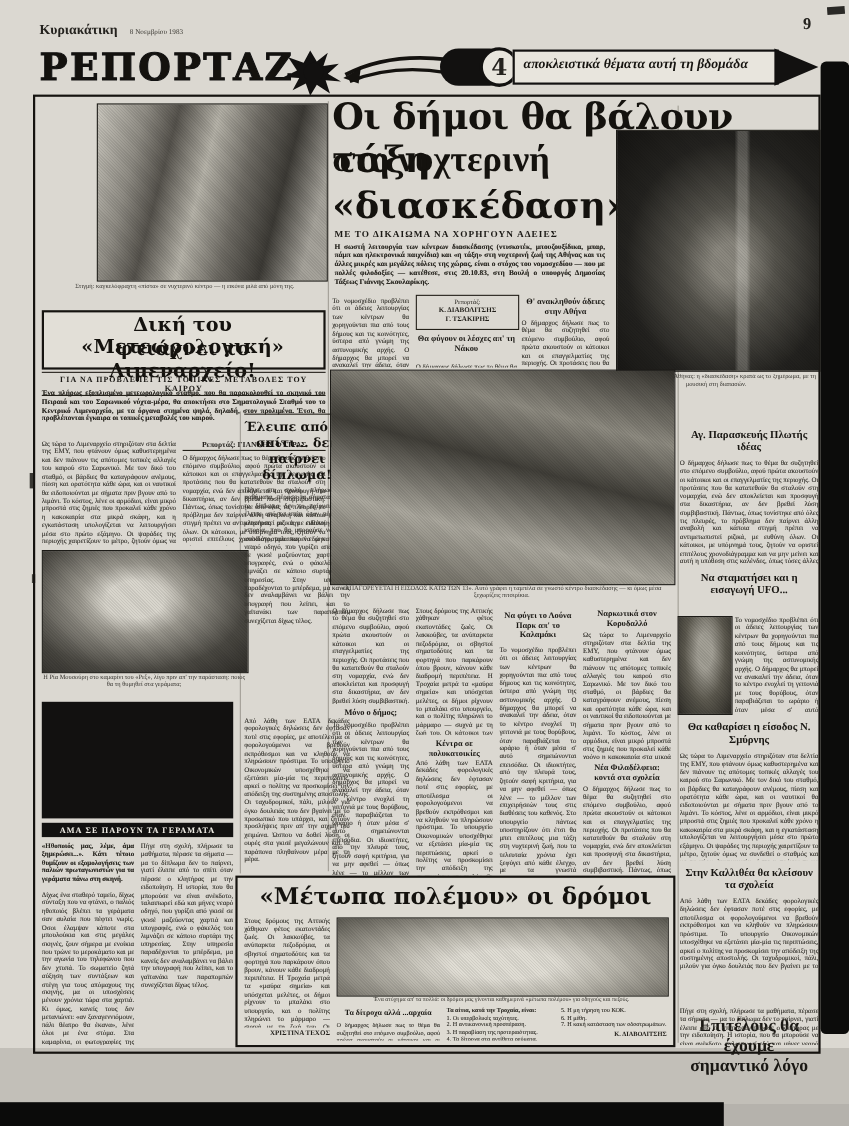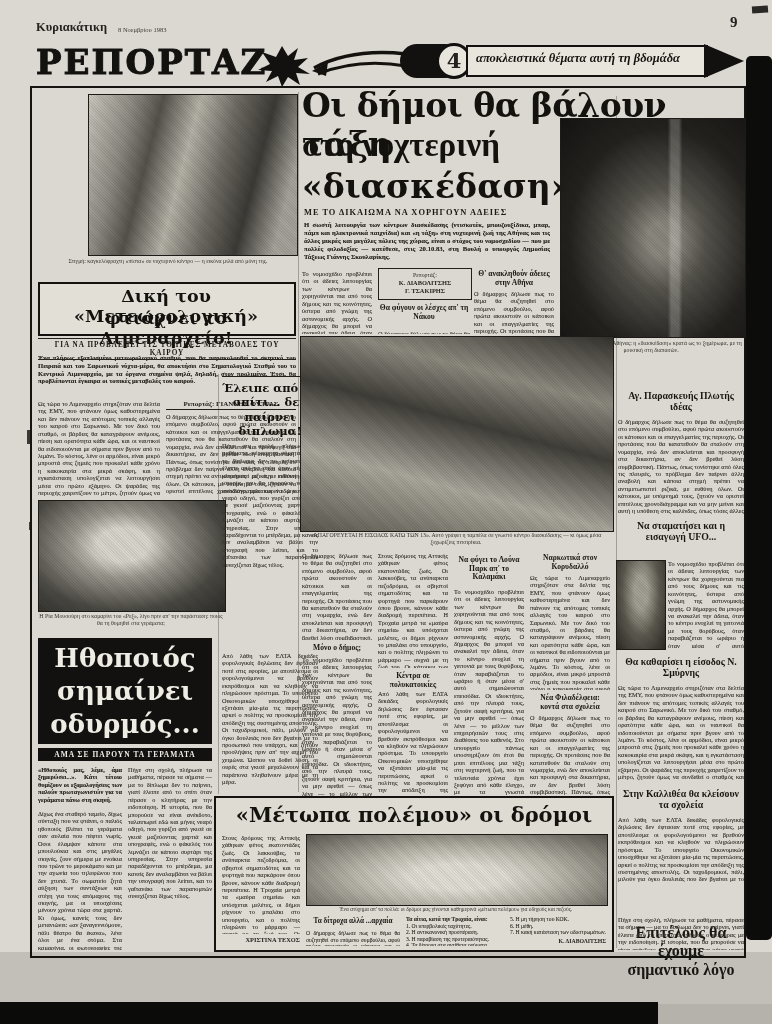--- a/index.html
+++ b/index.html
@@ -76,21 +76,20 @@
     <span>Ρεπορτάζ:</span>
     <span>ΓΙΑΝΝΗΣ ΦΥΤΡΑΣ</span>
   </div>
   <div class="abs body-text" style="left:166px;top:413px;width:130px;height:83px;">Ο δήμαρχος δήλωσε πως το θέμα θα συζητηθεί στο επόμενο συμβούλιο, αφού πρώτα ακουστούν οι κάτοικοι και οι επαγγελματίες της περιοχής. Οι προτάσεις που θα κατατεθούν θα σταλούν στη νομαρχία, ενώ δεν αποκλείεται και προσφυγή στα δικαστήρια, αν δεν βρεθεί λύση συμβιβαστική. Πάντως, όπως τονίστηκε από όλες τις πλευρές, το πρόβλημα δεν παίρνει άλλη αναβολή και κάποια στιγμή πρέπει να αντιμετωπιστεί ριζικά, με ευθύνη όλων. Οι κάτοικοι, με υπόμνημά τους, ζητούν να οριστεί επιτέλους χρονοδιάγραμμα και να μην μείνει και αυτή η υπόθεση στις καλένδες, όπως τόσες άλλες που ταλαιπωρούν τη γειτονιά εδώ και χρόνια.</div>
 
   <div class="abs photo" style="left:38px;top:500px;width:186px;height:110px;
               background:radial-gradient(ellipse at 45% 40%,#d8d5cc 0 18%,#9a978e 35%,#4a4842 70%,#2e2c28 100%);"></div>
   <div class="abs caption" style="left:38px;top:613px;width:186px;height:21px;">Η Ρία Μουσούρη στο καμαρίνι του «Ρεξ», λίγο πριν απ' την παράσταση: ποιος θα τη θυμηθεί στα γεράματα;</div>
 
   <div class="abs" style="left:38px;top:638px;width:174px;height:106px;background:#121110;"></div>
-  <div class="abs headline" style="left:40px;top:642px;width:170px;height:100px;font-size:26px;line-height:1.26;text-align:center;color:#efece4;">Ηθοποιός σημαίνει οδυρμός...</div>
   <div class="abs kickbar" style="left:38px;top:748px;width:174px;height:13px;background:#121110;color:#efece4;font-size:7.5px;line-height:13px;">ΑΜΑ ΣΕ ΠΑΡΟΥΝ ΤΑ ΓΕΡΑΜΑΤΑ</div>
   <div class="abs body-text bold" style="left:38px;top:766px;width:84px;height:42px;">«Ηθοποιός μας, λέμε, άμα ξημερώσει...». Κάτι τέτοιο θυμίζουν οι εξομολογήσεις των παλιών πρωταγωνιστών για τα γεράματα πάνω στη σκηνή.</div>
   <div class="abs body-text" style="left:38px;top:810px;width:84px;height:140px;">Δίχως ένα σταθερό ταμείο, δίχως σύνταξη που να φτάνει, ο παλιός ηθοποιός βλέπει τα γεράματα σαν αυλαία που πέφτει νωρίς. Όσοι έλαμψαν κάποτε στα μπουλούκια και στις μεγάλες σκηνές, ζουν σήμερα με ενοίκια που τρώνε το μεροκάματο και με την αγωνία του τηλεφώνου που δεν χτυπά. Το σωματείο ζητά αύξηση των συντάξεων και στέγη για τους απόμαχους της σκηνής, μα οι υποσχέσεις μένουν χρόνια τώρα στα χαρτιά. Κι όμως, κανείς τους δεν μετανιώνει: «αν ξαναγεννιόμουν, πάλι θέατρο θα έκανα», λένε όλοι με ένα στόμα. Στα καμαρίνια, οι φωτογραφίες της δόξας κιτρινίζουν δίπλα στους λογαριασμούς, και το χειροκρότημα μένει η μόνη σίγουρη ανταμοιβή μιας ολόκληρης ζωής.</div>
   <div class="abs body-text" style="left:128px;top:766px;width:84px;height:184px;">Πήγε στη σχολή, πλήρωσε τα μαθήματα, πέρασε τα σήματα — μα το δίπλωμα δεν το παίρνει, γιατί έλειπε από το σπίτι όταν πέρασε ο κλητήρας με την ειδοποίηση. Η ιστορία, που θα μπορούσε να είναι ανέκδοτο, ταλαιπωρεί εδώ και μήνες νεαρό οδηγό, που γυρίζει από γκισέ σε γκισέ μαζεύοντας χαρτιά και υπογραφές, ενώ ο φάκελός του λιμνάζει σε κάποιο συρτάρι της υπηρεσίας. Στην υπηρεσία παραδέχονται το μπέρδεμα, μα κανείς δεν αναλαμβάνει να βάλει την υπογραφή που λείπει, και το γαϊτανάκι των παραπομπών συνεχίζεται δίχως τέλος.</div>
 
   <div class="abs headline" style="left:222px;top:376px;width:96px;font-size:11.5px;line-height:1.25;text-align:center;border-top:1.5px solid #232019;padding-top:4px;">Έλειπε από το σπίτι... δεν παίρνει δίπλωμα!</div>
   <div class="abs body-text" style="left:222px;top:442px;width:96px;height:136px;">Πήγε στη σχολή, πλήρωσε τα μαθήματα, πέρασε τα σήματα — μα το δίπλωμα δεν το παίρνει, γιατί έλειπε από το σπίτι όταν πέρασε ο κλητήρας με την ειδοποίηση. Η ιστορία, που θα μπορούσε να είναι ανέκδοτο, ταλαιπωρεί εδώ και μήνες νεαρό οδηγό, που γυρίζει από γκισέ σε γκισέ μαζεύοντας χαρτιά και υπογραφές, ενώ ο φάκελός του λιμνάζει σε κάποιο συρτάρι της υπηρεσίας. Στην υπηρεσία παραδέχονται το μπέρδεμα, μα κανείς δεν αναλαμβάνει να βάλει την υπογραφή που λείπει, και το γαϊτανάκι των παραπομπών συνεχίζεται δίχως τέλος.</div>
   <div class="abs body-text" style="left:222px;top:652px;width:96px;height:140px;">Από λάθη των ΕΛΤΑ δεκάδες φορολογικές δηλώσεις δεν έφτασαν ποτέ στις εφορίες, με αποτέλεσμα οι φορολογούμενοι να βρεθούν εκπρόθεσμοι και να κληθούν να πληρώσουν πρόστιμα. Το υπουργείο Οικονομικών υποσχέθηκε να εξετάσει μία-μία τις περιπτώσεις, αρκεί ο πολίτης να προσκομίσει την απόδειξη της συστημένης αποστολής. Οι ταχυδρομικοί, πάλι, μιλούν για όγκο δουλειάς που δεν βγαίνει με το προσωπικό που υπάρχει, και ζητούν προσλήψεις πριν απ' την αιχμή του χειμώνα. Ώσπου να δοθεί λύση, οι ουρές στα γκισέ μεγαλώνουν και τα παράπονα πληθαίνουν μέρα με τη μέρα.</div>
 
   <div class="abs headline" style="left:302px;top:86px;width:446px;font-size:33px;letter-spacing:-.5px;">Οι δήμοι θα βάλουν τάξη</div>

